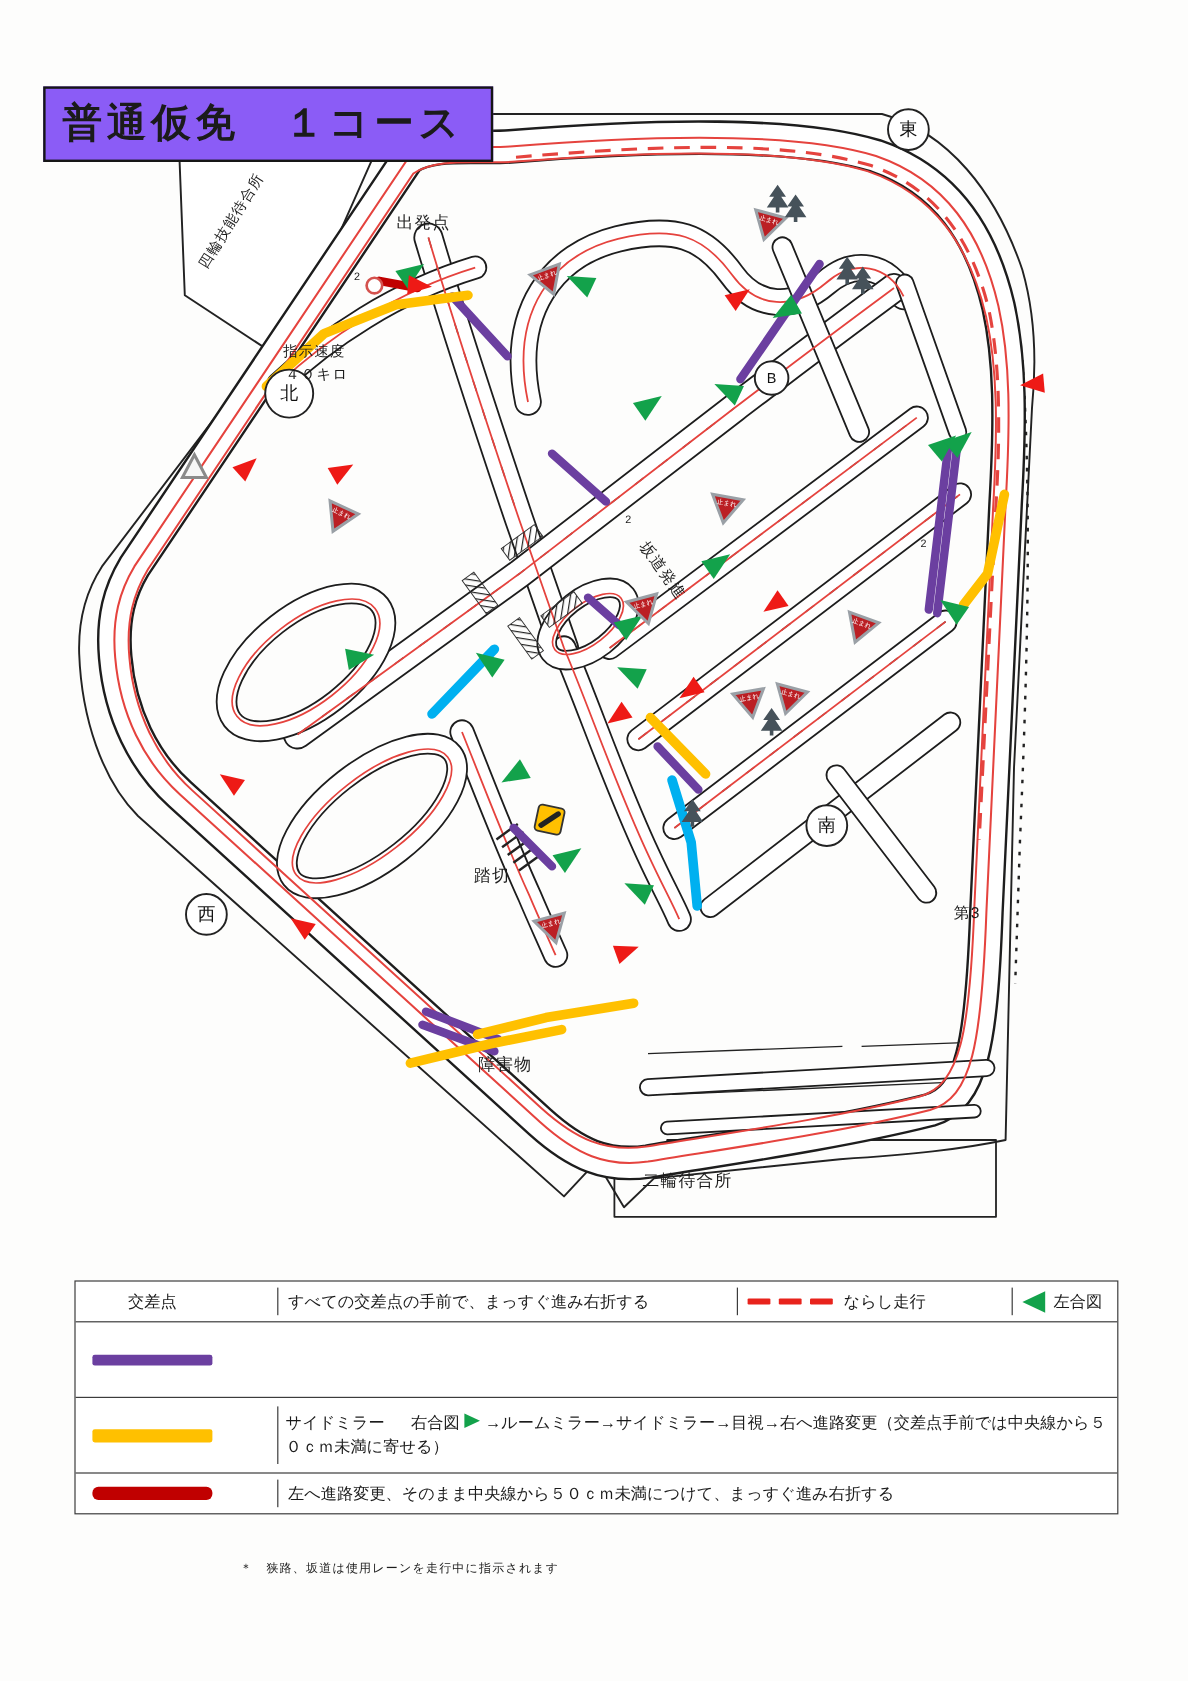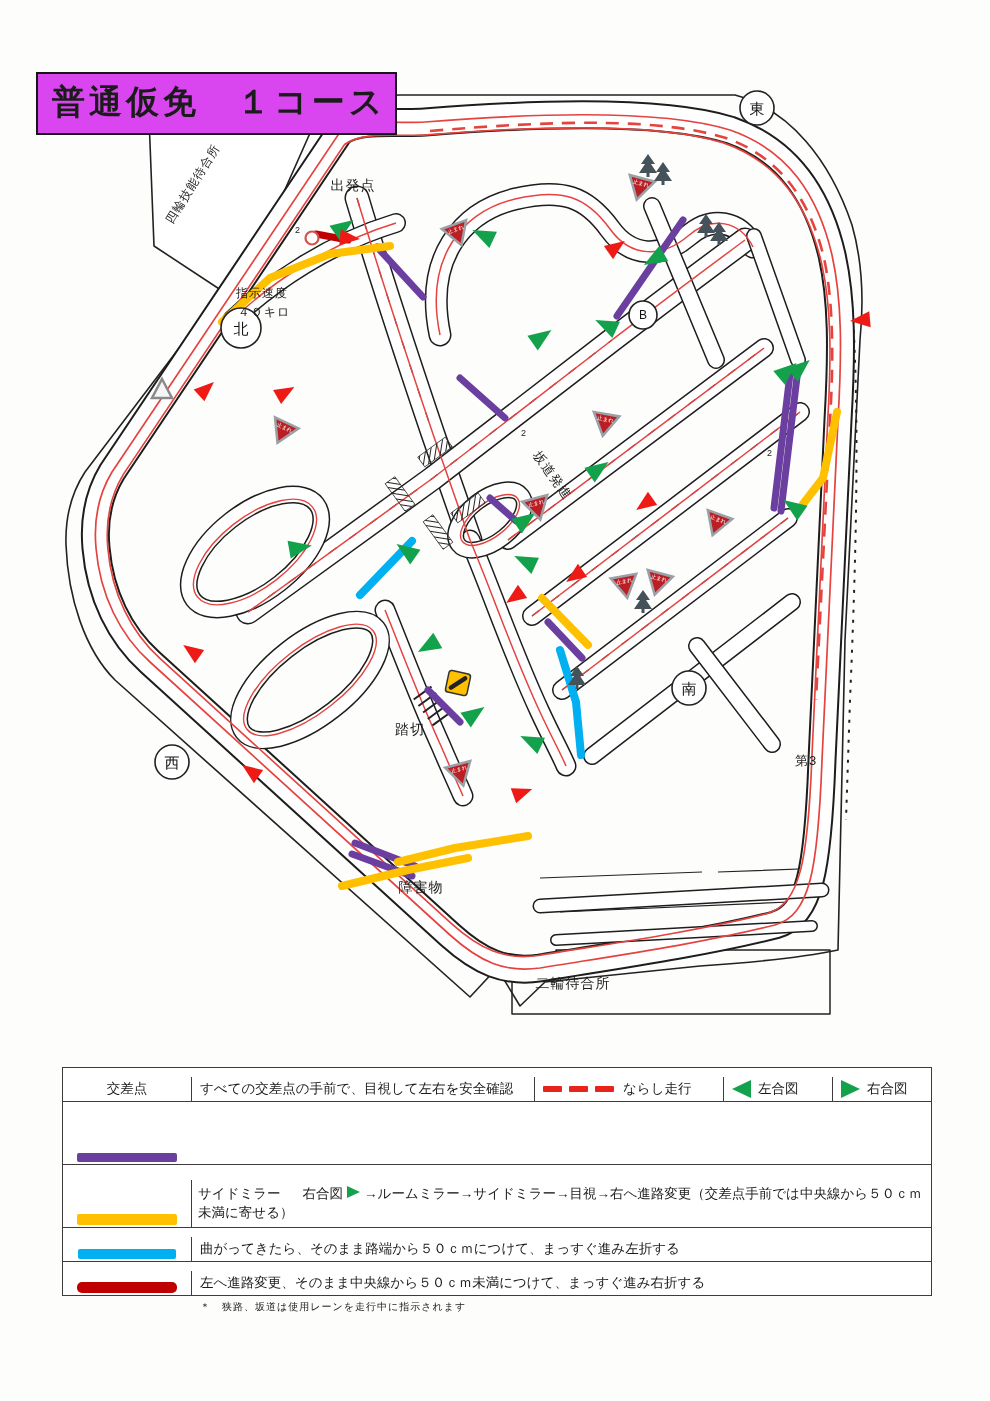--- a/index.html
+++ b/index.html
@@ -1,24 +1,24 @@
 <!DOCTYPE html>
 <html><head>
 <meta charset="utf-8">
 <style>
   html,body{margin:0;padding:0;background:#e9e9e9;}
   .page{position:relative;width:990px;height:1401px;background:#fdfdfc;margin:0 auto;overflow:hidden;
         font-family:"Liberation Sans",sans-serif;color:#1b1b1b;}
-  .title-box{position:absolute;left:36px;top:72px;border:2.5px solid #161616;background:#d946ef;
-             padding:6px 8px 8px 14px;font-size:33px;font-weight:bold;letter-spacing:4px;z-index:5;}
+  .title-box{position:absolute;left:36px;top:72px;border:2.5px solid #161616;background:#8b5cf6;
+             padding:6px 22px 8px 14px;font-size:33px;font-weight:bold;letter-spacing:4px;z-index:5;}
   #course-svg{position:absolute;left:0;top:0;}
   
   .legend{position:absolute;left:62px;top:1067px;width:868px;border:1.6px solid #3c3c3c;
           font-size:13.5px;line-height:1.45;background:#fff;}
-  .lrow{display:flex;border-top:1.6px solid #3c3c3c;align-items:flex-end;}
+  .lrow{display:flex;border-top:1.6px solid #3c3c3c;align-items:center;gap:40px;}
   .lrow:first-child{border-top:none;}
   .lcell{display:flex;align-items:center;padding:2px 8px;border-left:1.4px solid #3c3c3c;}
   .lcell:first-child{border-left:none;justify-content:center;}
   .c-head{width:112px;flex:none;justify-content:center;}
   .c-main{flex:1;}
   .r1{height:33px;}
   .r-lane{min-height:62px;}
   .r-simple{height:33px;}
   .swatch{display:inline-block;border-radius:2px;}
   .dashes{display:inline-flex;gap:7px;margin-right:9px;align-items:center;}
@@ -263,21 +263,21 @@
         <text transform="translate(770,456) rotate(0)" text-anchor="middle" font-size="9" fill="#1c1c1c" letter-spacing="1">2</text>
       </g>
   </svg>
 
   <div class="title-box">普通仮免　１コース</div>
 
   <div class="legend">
 
     <div class="lrow r1">
       <div class="lcell c-head">交差点</div>
-      <div class="lcell c-main" style="width:326px;flex:none;">すべての交差点の手前で、目視して左右を安全確認</div>
+      <div class="lcell c-main" style="width:326px;flex:none;">すべての交差点の手前で、まっすぐ進み右折する</div>
       <div class="lcell" style="width:172px;flex:none;">
         <span class="dashes">
             <i></i>
             <i></i>
             <i></i>
           </span>
         <span>ならし走行</span>
       </div>
       <div class="lcell" style="width:92px;flex:none;">
         <span class="tri tri-left" style="margin-right:7px;"></span>
@@ -297,26 +297,20 @@
 
     <div class="lrow r-lane">
       <div class="lcell c-head">
         <span class="swatch" style="width: 100px; height: 11px; background: rgb(255, 192, 0);"></span>
       </div>
       <div class="lcell c-main lane-text" style="display:block;">
         <span>サイドミラー</span><span class="gap"></span><span>右合図</span><span class="tri tri-sm-right"></span><span>→ルームミラー→サイドミラー→目視→右へ進路変更（交差点手前では中央線から５０ｃｍ未満に寄せる）</span>
       </div>
     </div>
 
-    <div class="lrow r-simple">
-      <div class="lcell c-head">
-        <span class="swatch" style="width: 98px; height: 10px; background: rgb(0, 176, 240);"></span>
-      </div>
-      <div class="lcell c-main">曲がってきたら、そのまま路端から５０ｃｍにつけて、まっすぐ進み左折する</div>
-    </div>
 
     <div class="lrow r-simple">
       <div class="lcell c-head">
         <span class="swatch" style="width: 100px; height: 11px; border-radius: 5px; background: rgb(192, 0, 0);"></span>
       </div>
       <div class="lcell c-main">左へ進路変更、そのまま中央線から５０ｃｍ未満につけて、まっすぐ進み右折する</div>
     </div>
   </div>
 
   <div class="footnote">＊　狭路、坂道は使用レーンを走行中に指示されます</div>

